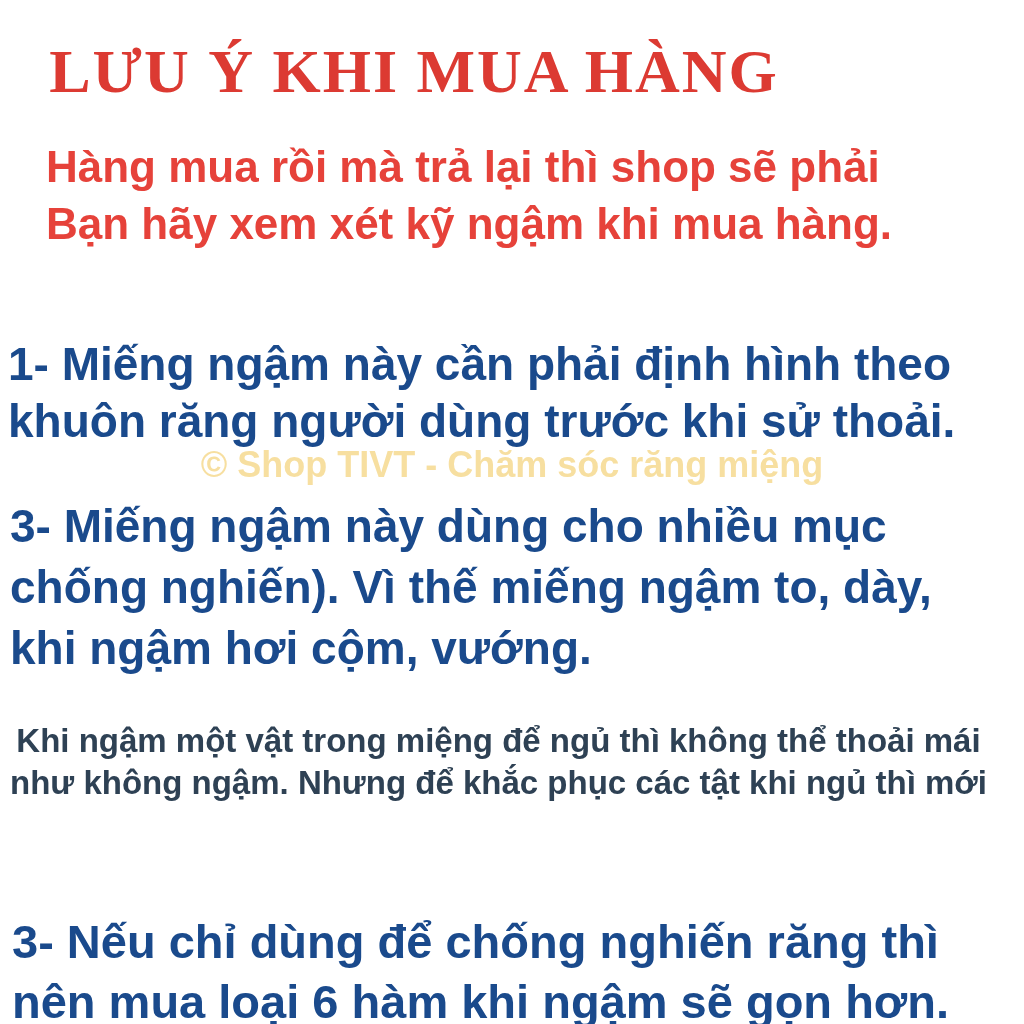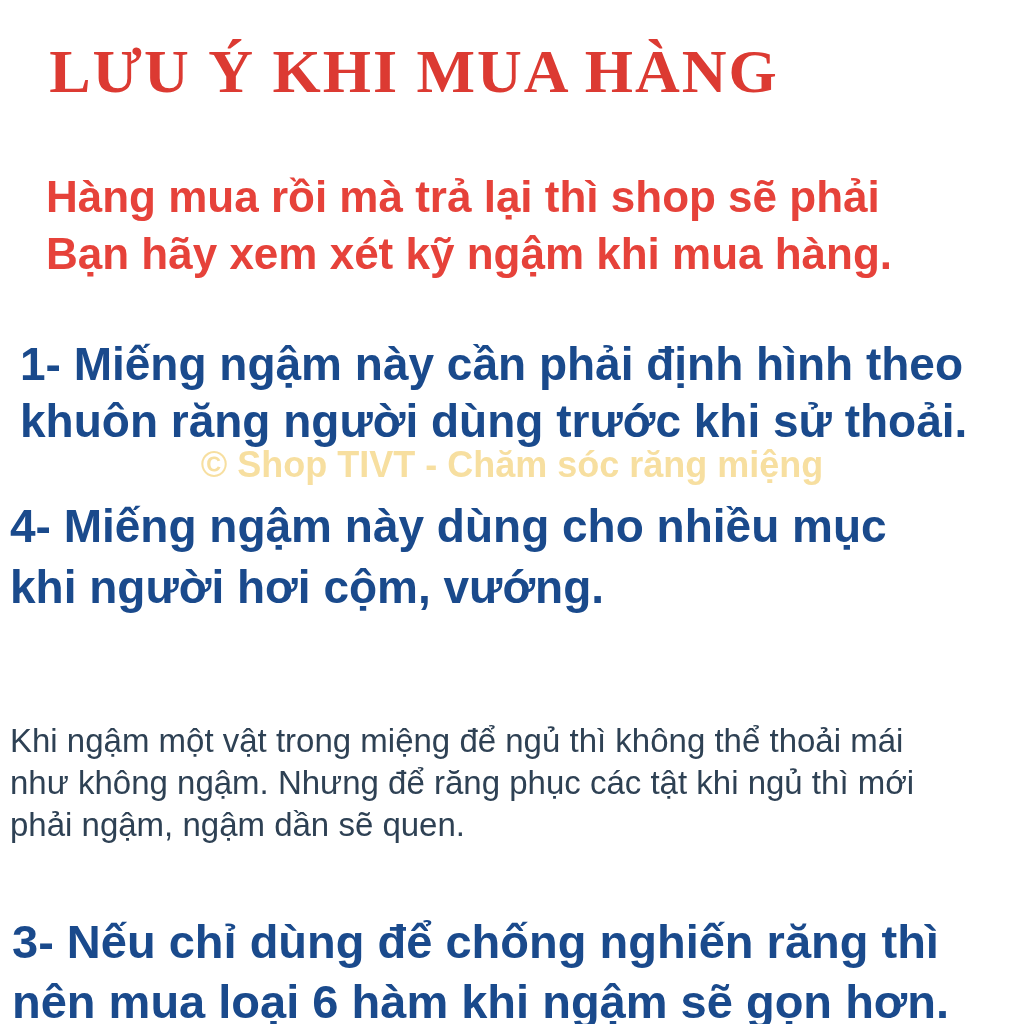--- a/index.html
+++ b/index.html
@@ -36,21 +36,21 @@
     line-height: 57px;
     white-space: nowrap;
   }
   .item-block {
     font-weight: 700;
     white-space: nowrap;
   }
   #item-1 {
     position: absolute;
     top: 336px;
-    left: 20px;
+    left: 8px;
     font-size: 46px;
     line-height: 57px;
   }
   .watermark {
     position: absolute;
     top: 444px;
     left: 0;
     width: 1024px;
     text-align: center;
     font-weight: 700;
@@ -61,61 +61,62 @@
     position: absolute;
     top: 496px;
     left: 10px;
     font-size: 46px;
     line-height: 61px;
   }
   .note-block {
     position: absolute;
     top: 720px;
     left: 10px;
-    font-weight: 400;
+    font-weight: 700;
     font-size: 33px;
     line-height: 42px;
     white-space: nowrap;
+    text-align: center;
   }
   #item-3 {
     position: absolute;
     top: 912px;
     left: 12px;
     font-size: 47px;
     line-height: 60px;
   }
 </style>
 </head>
 <body>
 
 <div id="canvas">
 
   <div class="page-title" style="color: rgb(220, 58, 50);">LƯU Ý KHI MUA HÀNG</div>
 
-  <div class="notice-block" style="color: rgb(230, 66, 58); margin-top: 30px;">
+  <div class="notice-block" style="color: rgb(230, 66, 58);">
     <div>Hàng mua rồi mà trả lại thì shop sẽ phải</div>
     <div>Bạn hãy xem xét kỹ ngậm khi mua hàng.</div>
   </div>
 
   <div class="item-block" id="item-1" style="color: rgb(26, 74, 140);">
     <div>1- Miếng ngậm này cần phải định hình theo</div>
     <div>khuôn răng người dùng trước khi sử thoải.</div>
   </div>
 
   <div class="watermark" style="color: rgb(247, 223, 160);">© Shop TIVT - Chăm sóc răng miệng</div>
 
   <div class="item-block" id="item-2" style="color: rgb(26, 74, 140);">
-    <div>4- Miếng ngậm này dùng cho nhiều mục</div>
-    <div>khi người hơi cộm, vướng.</div>
+    <div>3- Miếng ngậm này dùng cho nhiều mục</div>
+    <div>chống nghiến). Vì thế miếng ngậm to, dày,</div>
+    <div>khi ngậm hơi cộm, vướng.</div>
   </div>
 
   <div class="note-block" style="color: rgb(46, 65, 84);">
     <div>Khi ngậm một vật trong miệng để ngủ thì không thể thoải mái</div>
-    <div>như không ngậm. Nhưng để răng phục các tật khi ngủ thì mới</div>
-    <div>phải ngậm, ngậm dần sẽ quen.</div>
+    <div>như không ngậm. Nhưng để khắc phục các tật khi ngủ thì mới</div>
   </div>
 
   <div class="item-block" id="item-3" style="color: rgb(26, 74, 140);">
     <div>3- Nếu chỉ dùng để chống nghiến răng thì</div>
     <div>nên mua loại 6 hàm khi ngậm sẽ gọn hơn.</div>
   </div>
 
 </div>
 
 </body></html>

